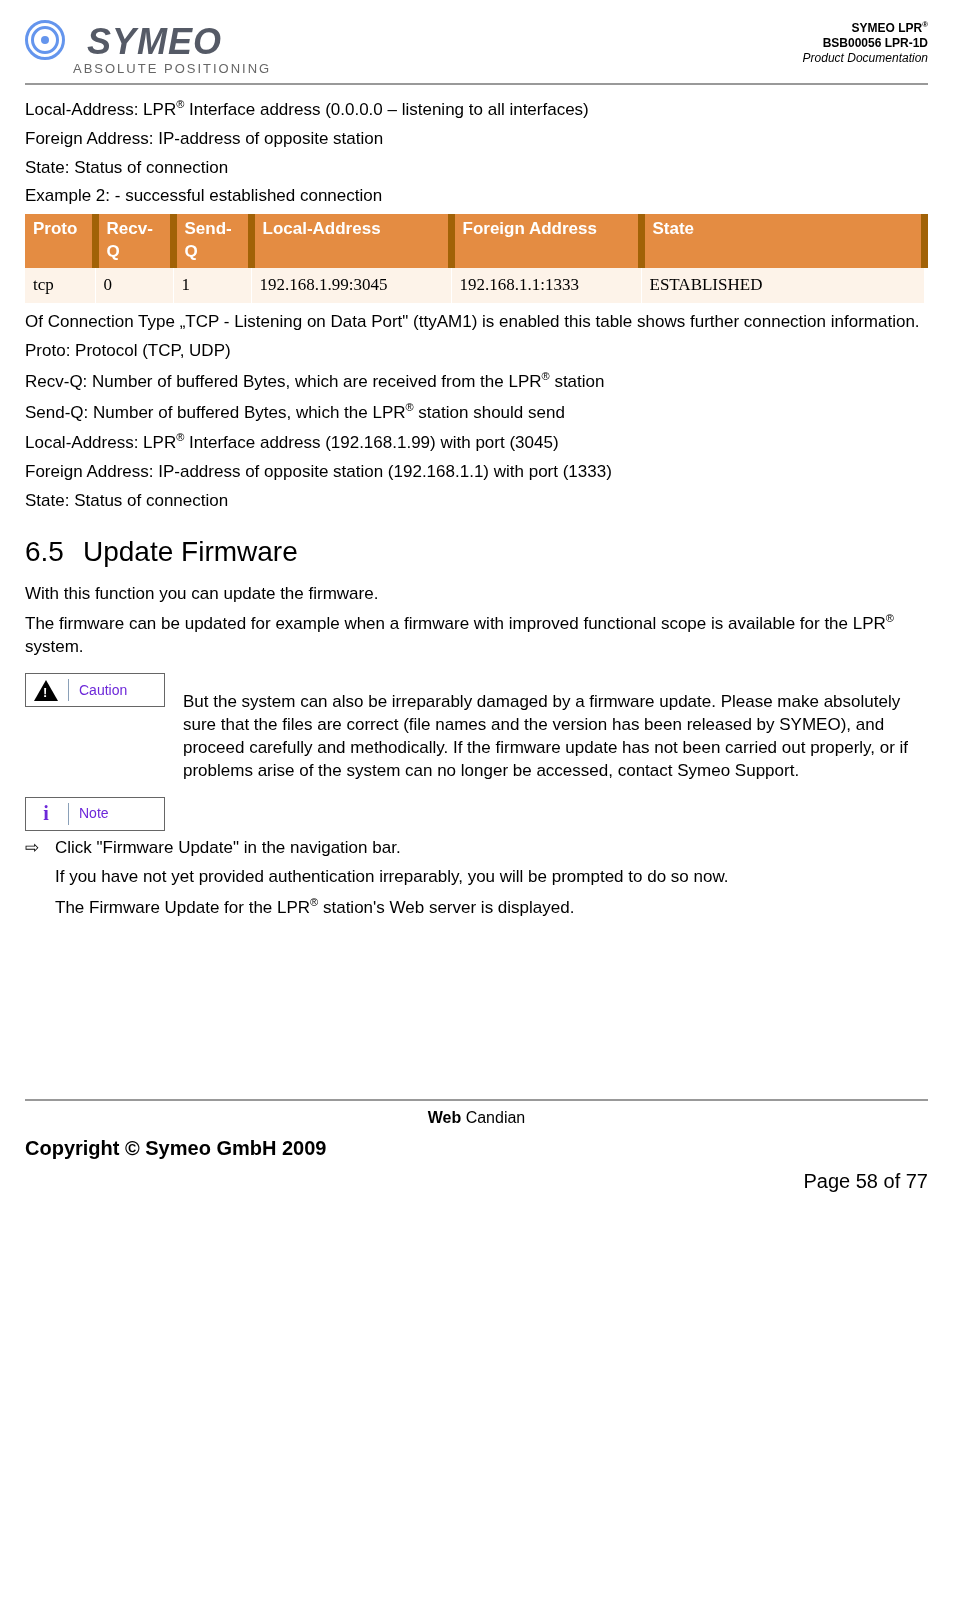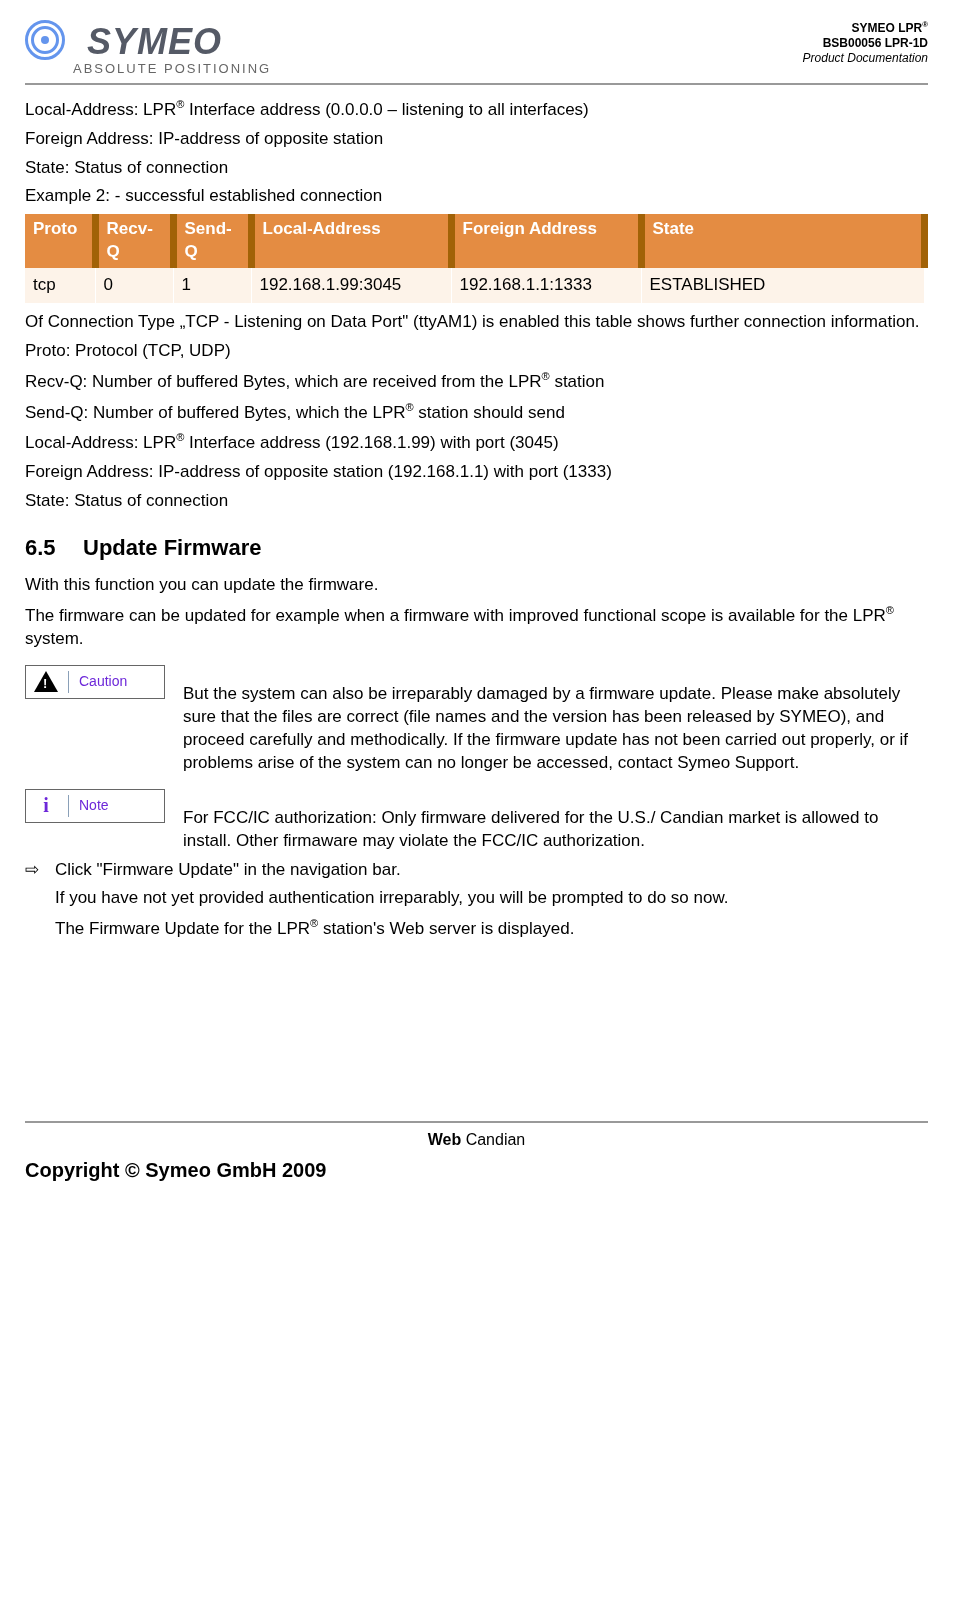--- a/index.html
+++ b/index.html
@@ -65,24 +65,25 @@
       padding: 4px 8px;
       font-weight: 700;
       vertical-align: top;
       border-right: 7px solid #a16207;
     }
     .table td {
       background: #fdf3e9;
       padding: 6px 8px;
       border-right: 1px solid #fff;
       vertical-align: top;
+      font-family: Liberation Serif, serif;
     }
     h2 {
-      font-size: 22px;
-      font-weight: 700;
+      font-size: 28px;
+      font-weight: 400;
       margin: 20px 0 12px 0;
     }
     h2 .num { display: inline-block; width: 58px; }
     .admon {
       display: flex;
       align-items: flex-start;
       gap: 18px;
       margin: 14px 0 4px 0;
     }
     .admon-label {
@@ -203,27 +204,30 @@
   </div>
   <div class="admon-body">But the system can also be irreparably damaged by a firmware update. Please make absolutely sure that the files are correct (file names and the version has been released by SYMEO), and proceed carefully and methodically. If the firmware update has not been carried out properly, or if problems arise of the system can no longer be accessed, contact Symeo Support.</div>
 </div>
 
 <div class="admon">
   <div class="admon-label">
     <span class="icon" style="font-family:Georgia,serif;font-size:20px;">i</span>
     <span class="vsep"></span>
     <span>Note</span>
   </div>
-  <div class="admon-body">For FCC/IC authorization: Only firmware delivered for the U.S./ Candian market is allowed to install. Other firmaware may violate the FCC/IC authorization.</div>
 </div>
 
 <p class="arrow-item">
   <span class="arr">⇨</span><span>Click "Firmware Update" in the navigation bar.</span>
 </p>
 <p class="indent">If you have not yet provided authentication irreparably, you will be prompted to do so now.</p>
 <p class="indent"><span>The Firmware Update for the LPR</span><sup>®</sup><span> station's Web server is displayed.</span></p>
 
 <div class="footer">
   <div class="foot-sec"><b>Web</b><span> Candian</span></div>
   <div class="foot-row">
     <div class="foot-left">Copyright © Symeo GmbH 2009</div>
   </div>
+  <div class="foot-row">
+    <div></div>
+    <div class="foot-right">Page 58 of 77</div>
+  </div>
 </div>
 
 </body></html>

